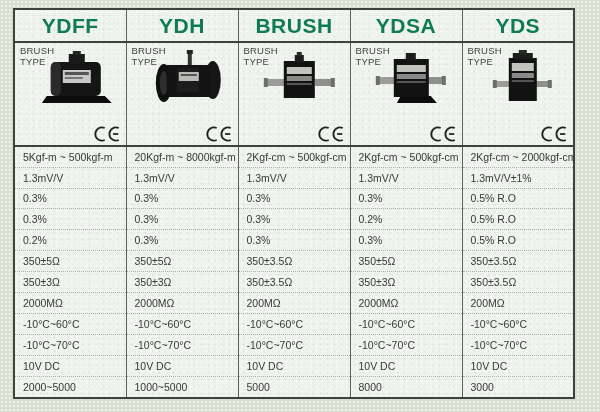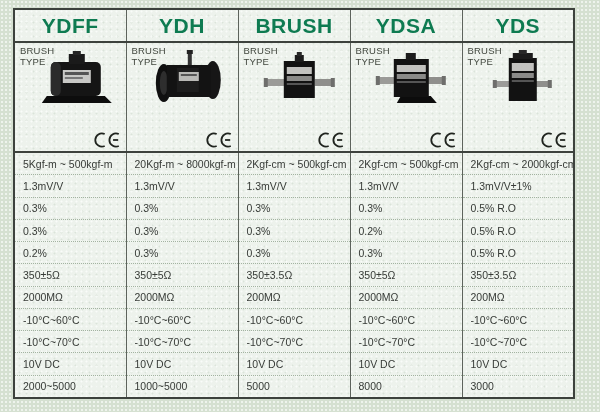--- a/index.html
+++ b/index.html
@@ -221,20 +221,27 @@
       <td>0.5% R.O</td>
     </tr>
     <tr class="data">
       <td>350±5Ω</td>
       <td>350±5Ω</td>
       <td>350±3.5Ω</td>
       <td>350±5Ω</td>
       <td>350±3.5Ω</td>
     </tr>
     <tr class="data">
+      <td>350±3Ω</td>
+      <td>350±3Ω</td>
+      <td>350±3.5Ω</td>
+      <td>350±3Ω</td>
+      <td>350±3.5Ω</td>
+    </tr>
+    <tr class="data">
       <td>2000MΩ</td>
       <td>2000MΩ</td>
       <td>200MΩ</td>
       <td>2000MΩ</td>
       <td>200MΩ</td>
     </tr>
     <tr class="data">
       <td>-10°C~60°C</td>
       <td>-10°C~60°C</td>
       <td>-10°C~60°C</td>

